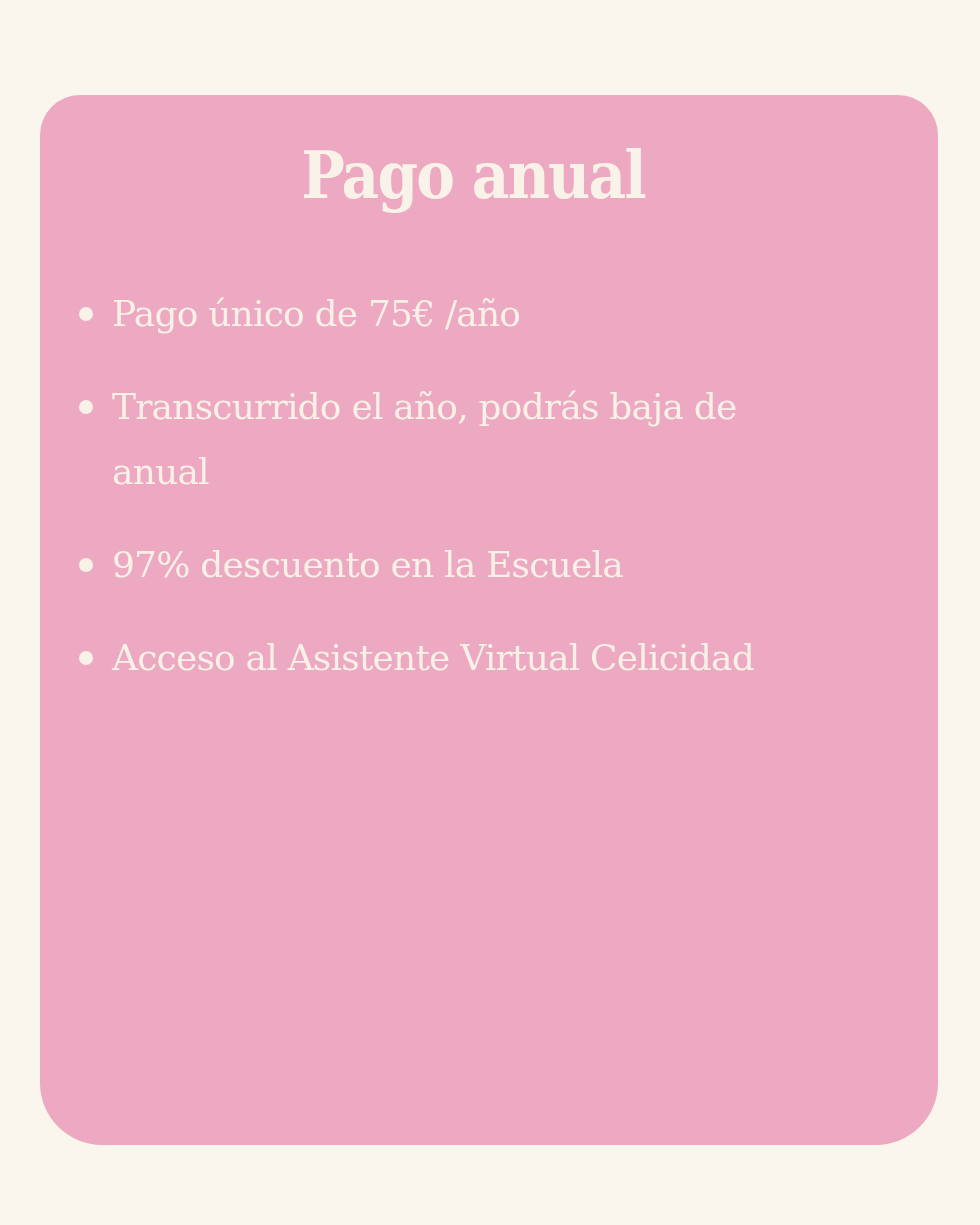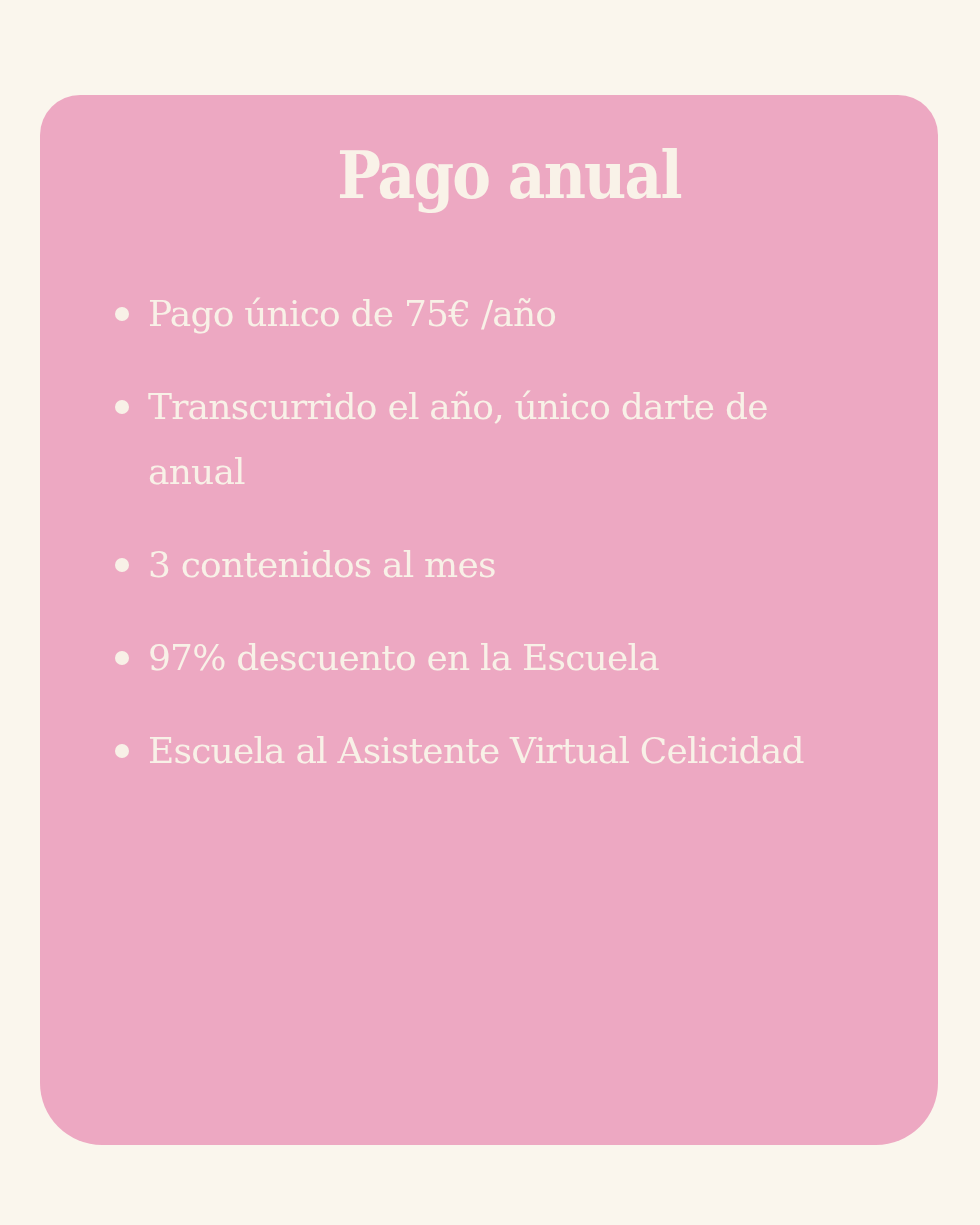--- a/index.html
+++ b/index.html
@@ -16,21 +16,21 @@
   }
   .card {
     position: absolute;
     left: 40px;
     top: 95px;
     width: 898px;
     height: 1050px;
     background: #EDA8C2;
     border-radius: 40px 40px 62px 62px;
     box-sizing: border-box;
-    padding: 47px 30px 0 108px;
+    padding: 47px 30px 0 72px;
   }
   .title {
     margin: 0;
     padding: 0;
     margin-left: -68px; 
     width: 858px;
     text-align: center;
     font-family: "DejaVu Serif", serif;
     font-weight: bold;
     font-size: 66px;
@@ -74,33 +74,29 @@
     <h1 class="title">Pago anual</h1>
 
     <ul class="features">
       <li>
         <span class="dot"></span>
         <div class="line">Pago único de 75€ /año</div>
       </li>
 
       <li>
         <span class="dot"></span>
-        <div class="line">Transcurrido el año, único darte de</div>
+        <div class="line">Transcurrido el año, podrás baja de</div>
         <div class="line">anual</div>
       </li>
 
-      <li>
-        <span class="dot"></span>
-        <div class="line">3 contenidos al mes</div>
-      </li>
 
       <li>
         <span class="dot"></span>
         <div class="line">97% descuento en la Escuela</div>
       </li>
 
       <li>
         <span class="dot"></span>
-        <div class="line">Escuela al Asistente Virtual Celicidad</div>
+        <div class="line">Acceso al Asistente Virtual Celicidad</div>
       </li>
     </ul>
   </section>
 </div>
 
 </body></html>

